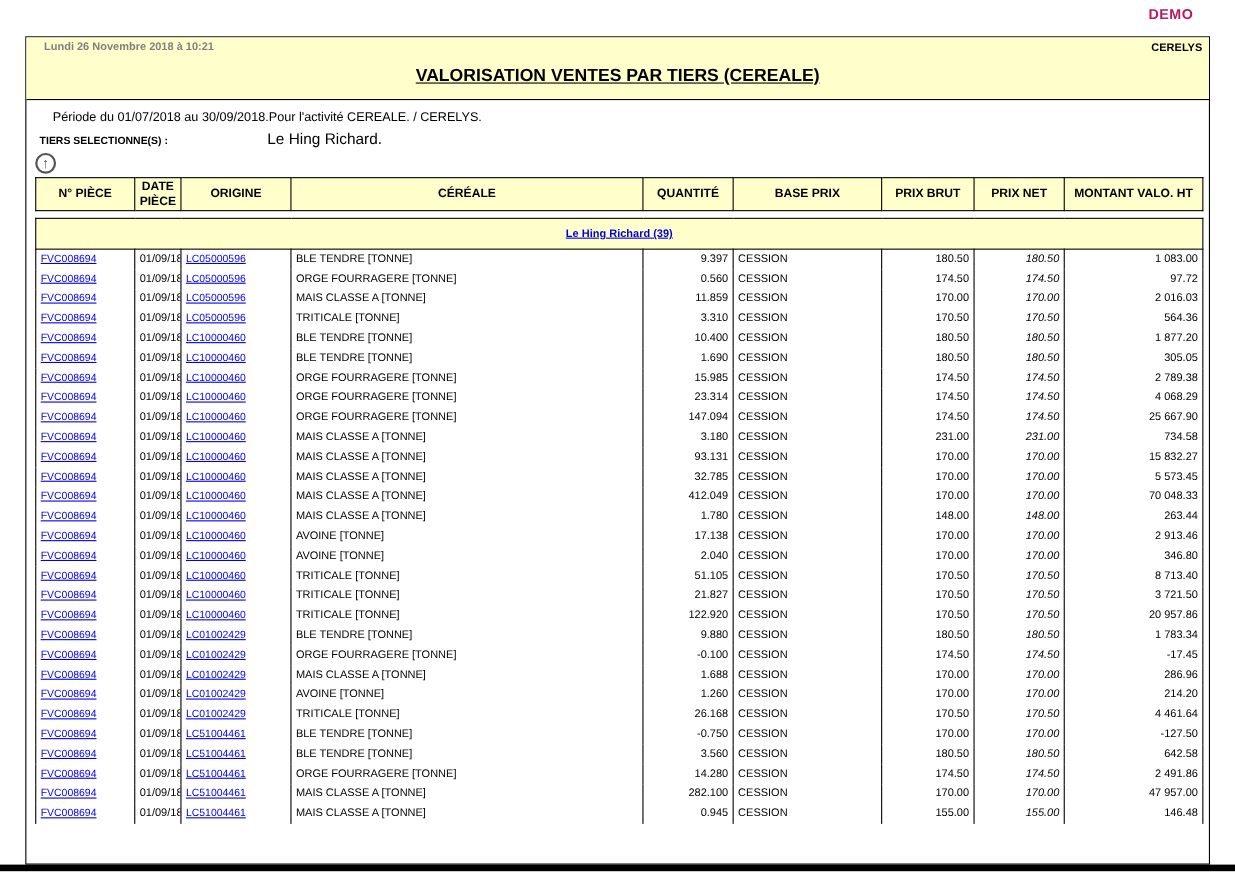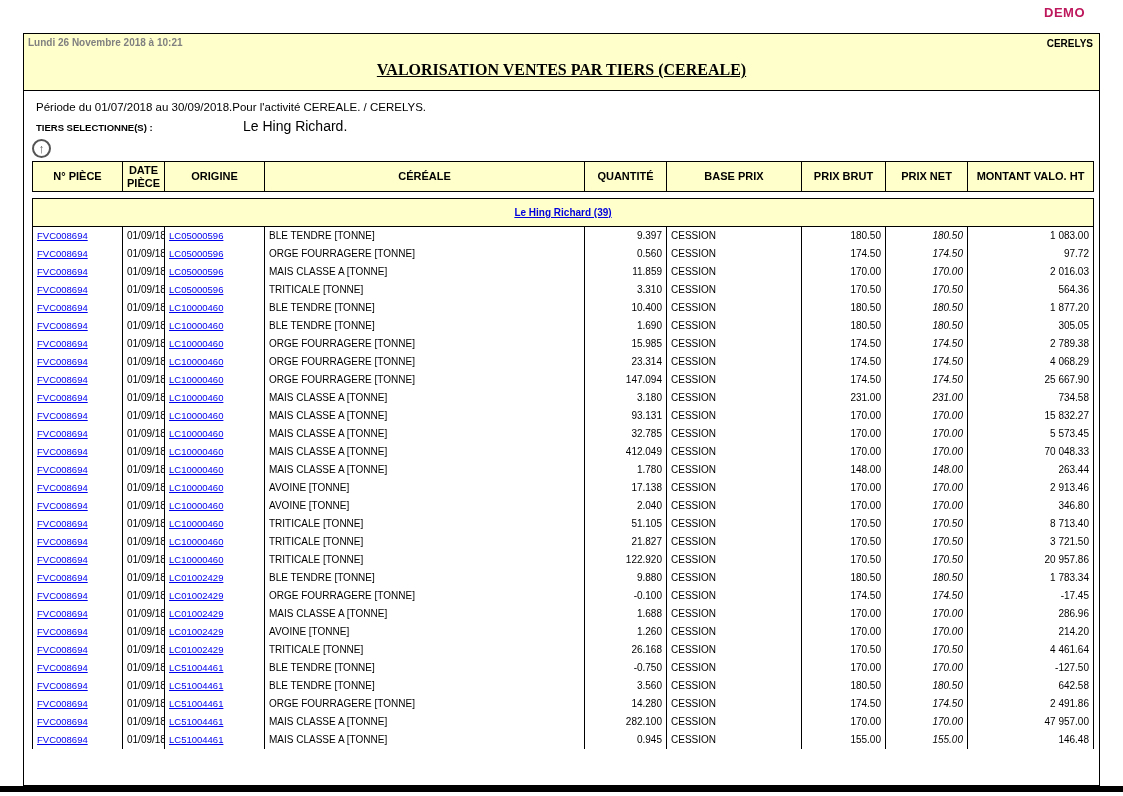--- a/index.html
+++ b/index.html
@@ -17,32 +17,32 @@
     border:1px solid #000; background:#fff;
   }
   .bottom-bar {
     position:absolute; left:0; top:786px; width:1123px; height:6px; background:#000;
   }
   
   .report-header {
     position:relative; height:57px; background:#ffffcc; border-bottom:1px solid #000;
   }
   .report-datetime {
-    position:absolute; left:4px; top:3px; color:#808080; font-weight:bold; font-size:10px;
+    position:absolute; left:16px; top:3px; color:#808080; font-weight:bold; font-size:10px;
   }
   .report-brand {
     position:absolute; right:6px; top:4px; font-weight:bold; font-size:10px;
   }
   .report-title {
     position:absolute; left:0; right:0; top:27px; text-align:center;
-    font-weight:bold; font-size:16px; text-decoration:underline;font-family:Liberation Serif, serif;
+    font-weight:bold; font-size:16px; text-decoration:underline;
   }
   
   .meta { padding:6px 8px 0 8px; }
-  .period-line { font-size:11.5px; margin:4px 0 5px 4px; }
+  .period-line { font-size:11.5px; margin:4px 0 5px 16px; }
   .tiers-line { margin-left:4px; font-size:10px; }
   .tiers-label { display:inline-block; width:207px; font-weight:bold; font-size:9.5px; }
   .tiers-value { font-size:14px; }
   .up-btn {
     width:19px; height:19px; border:2px solid #555; border-radius:50%;
     margin:5px 0 3px 0px; display:flex; align-items:center; justify-content:center;
     font-size:13px; font-weight:bold; color:#555; cursor:pointer; background:#fff;
   }
   
   table.report {

